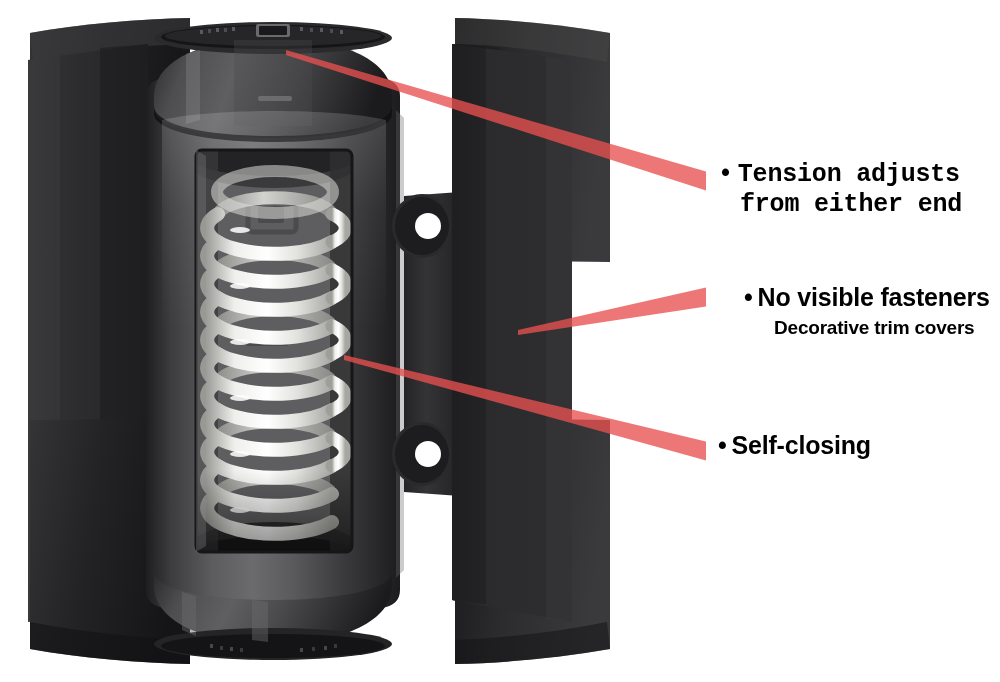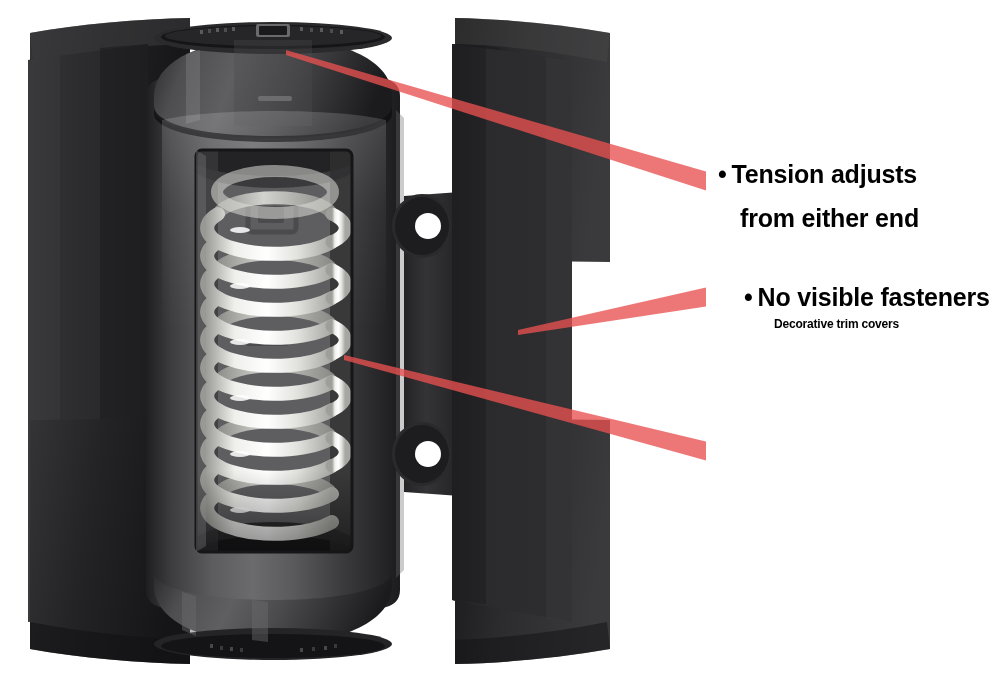--- a/index.html
+++ b/index.html
@@ -16,24 +16,24 @@
   .callout{position:absolute;pointer-events:auto;}
   .co-line{
     font-weight:bold;
     color:#000000;
     letter-spacing:-0.2px;
     white-space:nowrap;
     line-height:1.18;
   }
   .co-primary{font-size:25px;}
   .co-primary .bullet{margin-right:5px;}
-  .co-indent{padding-left:22px;margin-top:14px;}
-  .co-sub{font-size:12px;font-weight:bold;padding-left:30px;margin-top:4px;}
-
-  #callout-1{left:718px;top:160px;}
+  .co-indent{padding-left:22px;}
+  .co-sub{font-size:19px;font-weight:bold;padding-left:30px;margin-top:4px;}
+
+  #callout-1{left:718px;top:160px;font-family:Liberation Mono, monospace;}
   #callout-2{left:744px;top:283px;}
   #callout-3{left:718px;top:431px;}
 </style>
 </head>
 <body>
 
 <div id="stage">
 
   <svg id="art" viewBox="0 0 1000 682">
     <defs>
@@ -343,15 +343,20 @@
       <div class="co-line co-primary co-indent">from either end</div>
     </div>
 
     <div class="callout" id="callout-2">
       <div class="co-line co-primary">
         <span class="bullet">•</span><span>No visible fasteners</span>
       </div>
       <div class="co-line co-sub">Decorative trim covers</div>
     </div>
 
+    <div class="callout" id="callout-3">
+      <div class="co-line co-primary">
+        <span class="bullet">•</span><span>Self-closing</span>
+      </div>
+    </div>
 
   </div>
 </div>
 
 </body></html>

